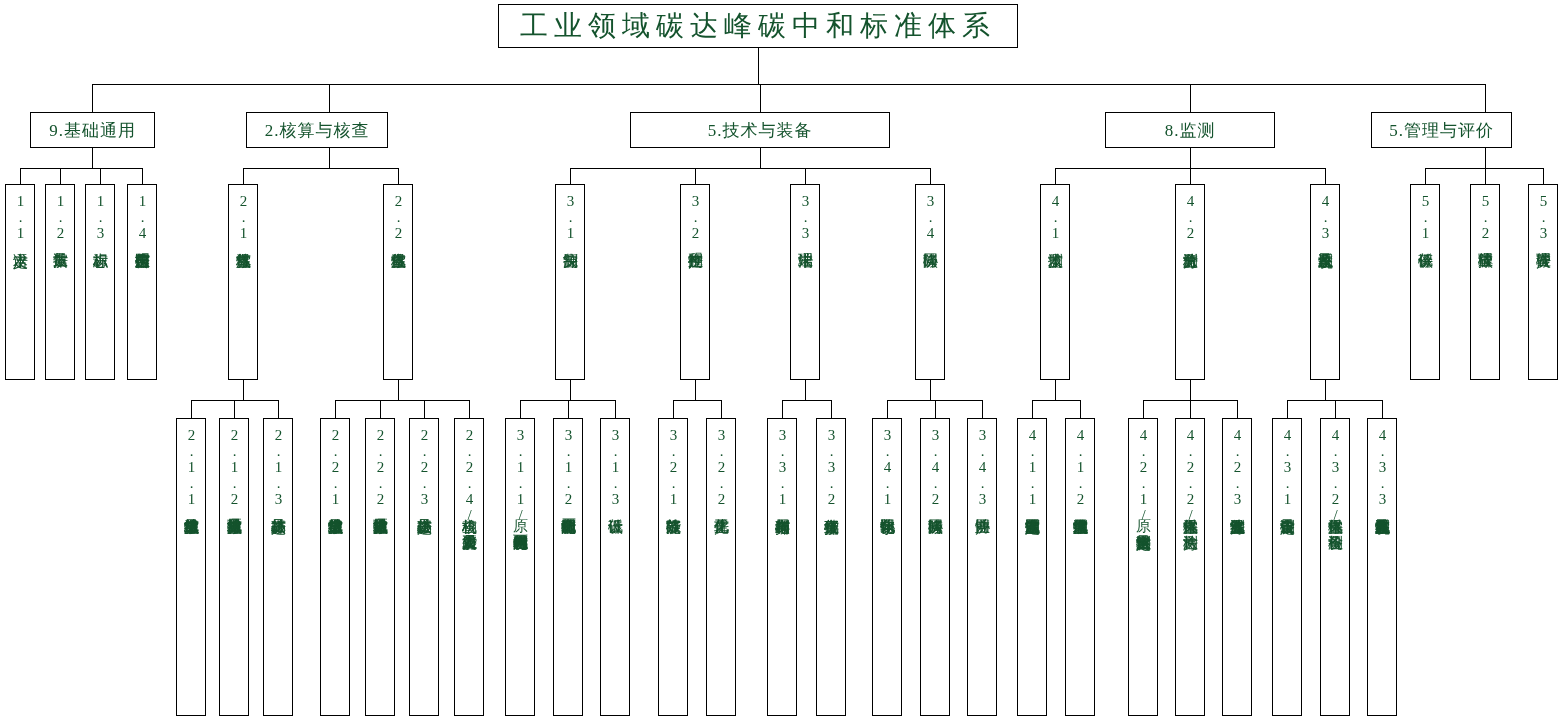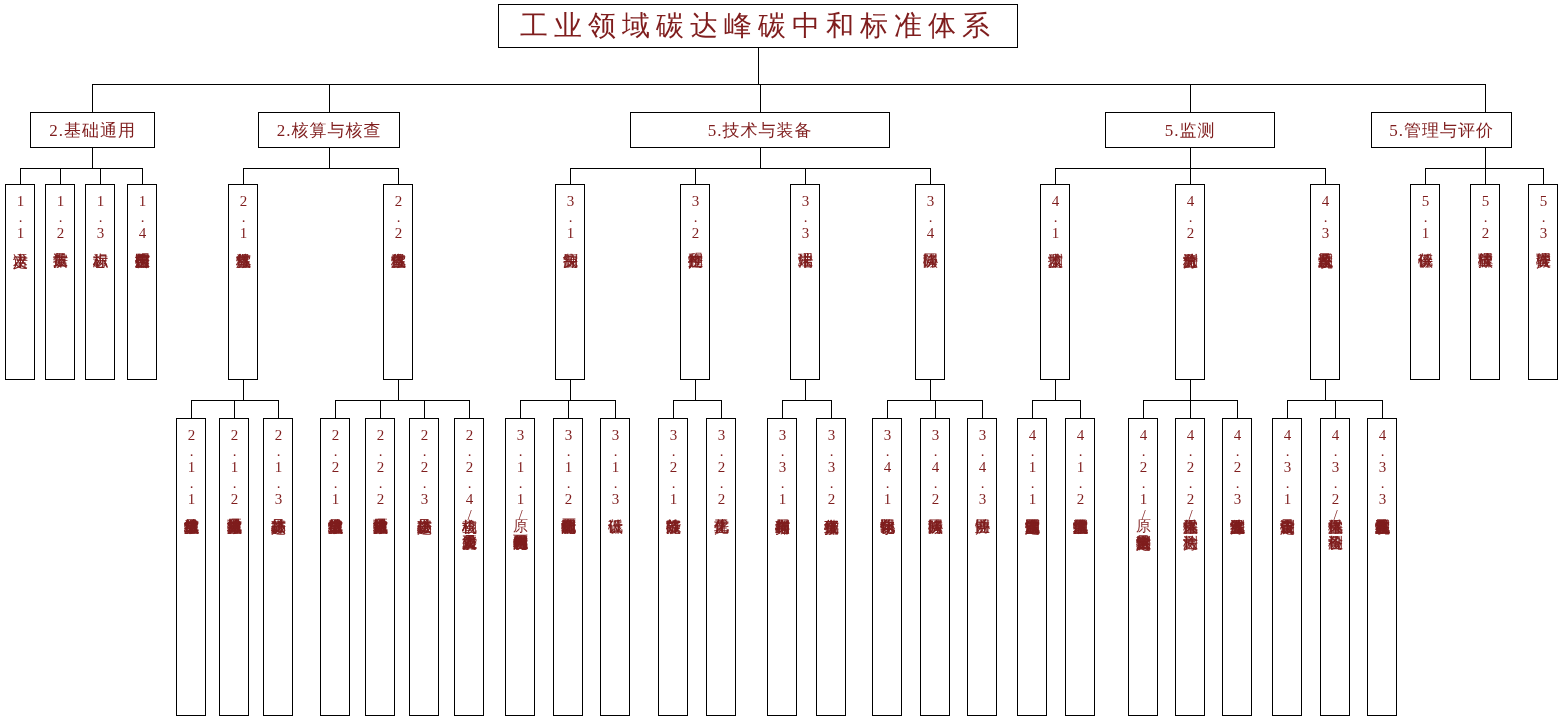--- a/index.html
+++ b/index.html
@@ -2,21 +2,21 @@
 <html><head>
 <meta charset="utf-8">
 <style>
   * { margin: 0; padding: 0; box-sizing: border-box; }
   html, body { background: #ffffff; }
   .canvas {
     position: relative;
     width: 1561px;
     height: 717px;
     background: #ffffff;
-    color: #7f1d1d;
+    color: #14532d;
     font-family: "Liberation Serif", "DejaVu Serif", serif;
     overflow: hidden;
   }
   .connectors {
     position: absolute;
     left: 0; top: 0;
     width: 1561px; height: 721px;
     pointer-events: none;
   }
   .connectors path {
@@ -72,24 +72,24 @@
 <div class="canvas">
 
   <svg class="connectors" width="1561" height="721" viewBox="0 0 1561 721" xmlns="http://www.w3.org/2000/svg">
     <path d="M758 48 V84 M92 84 H1485 M92 84 V112 M329 84 V112 M760 84 V112 M1190 84 V112 M1485 84 V112"></path>
     <path d="M92 148 V168 M20 168 H142 M20 168 V184 M60 168 V184 M100 168 V184 M142 168 V184 M329 148 V168 M243 168 H398 M243 168 V184 M398 168 V184 M760 148 V168 M570 168 H930 M570 168 V184 M695 168 V184 M805 168 V184 M930 168 V184 M1190 148 V168 M1055 168 H1325 M1055 168 V184 M1190 168 V184 M1325 168 V184 M1485 148 V168 M1425 168 H1543 M1425 168 V184 M1485 168 V184 M1543 168 V184"></path>
     <path d="M243 380 V400 M191 400 H278 M191 400 V418 M234 400 V418 M278 400 V418 M398 380 V400 M335 400 H469 M335 400 V418 M380 400 V418 M424 400 V418 M469 400 V418 M570 380 V400 M520 400 H615 M520 400 V418 M568 400 V418 M615 400 V418 M695 380 V400 M673 400 H721 M673 400 V418 M721 400 V418 M805 380 V400 M782 400 H831 M782 400 V418 M831 400 V418 M930 380 V400 M887 400 H982 M887 400 V418 M935 400 V418 M982 400 V418 M1055 380 V400 M1032 400 H1080 M1032 400 V418 M1080 400 V418 M1190 380 V400 M1143 400 H1237 M1143 400 V418 M1190 400 V418 M1237 400 V418 M1325 380 V400 M1287 400 H1382 M1287 400 V418 M1335 400 V418 M1382 400 V418"></path>
   </svg>
 
   <div class="box hbox root">工业领域碳达峰碳中和标准体系</div>
 
-  <div class="box hbox branch" style="left:30px;width:125px">2.基础通用</div>
-  <div class="box hbox branch" style="left:258px;width:142px">2.核算与核查</div>
+  <div class="box hbox branch" style="left:30px;width:125px">9.基础通用</div>
+  <div class="box hbox branch" style="left:246px;width:142px">2.核算与核查</div>
   <div class="box hbox branch" style="left:630px;width:260px">5.技术与装备</div>
-  <div class="box hbox branch" style="left:1105px;width:170px">5.监测</div>
+  <div class="box hbox branch" style="left:1105px;width:170px">8.监测</div>
   <div class="box hbox branch" style="left:1371px;width:141px">5.管理与评价</div>
 
   <div class="box vbox v2" style="left:5px">
       <span class="vt">1.1术语定义</span>
     </div>
   <div class="box vbox v2" style="left:45px">
       <span class="vt">1.2数据质量</span>
     </div>
   <div class="box vbox v2" style="left:85px">
       <span class="vt">1.3标识标志</span>

